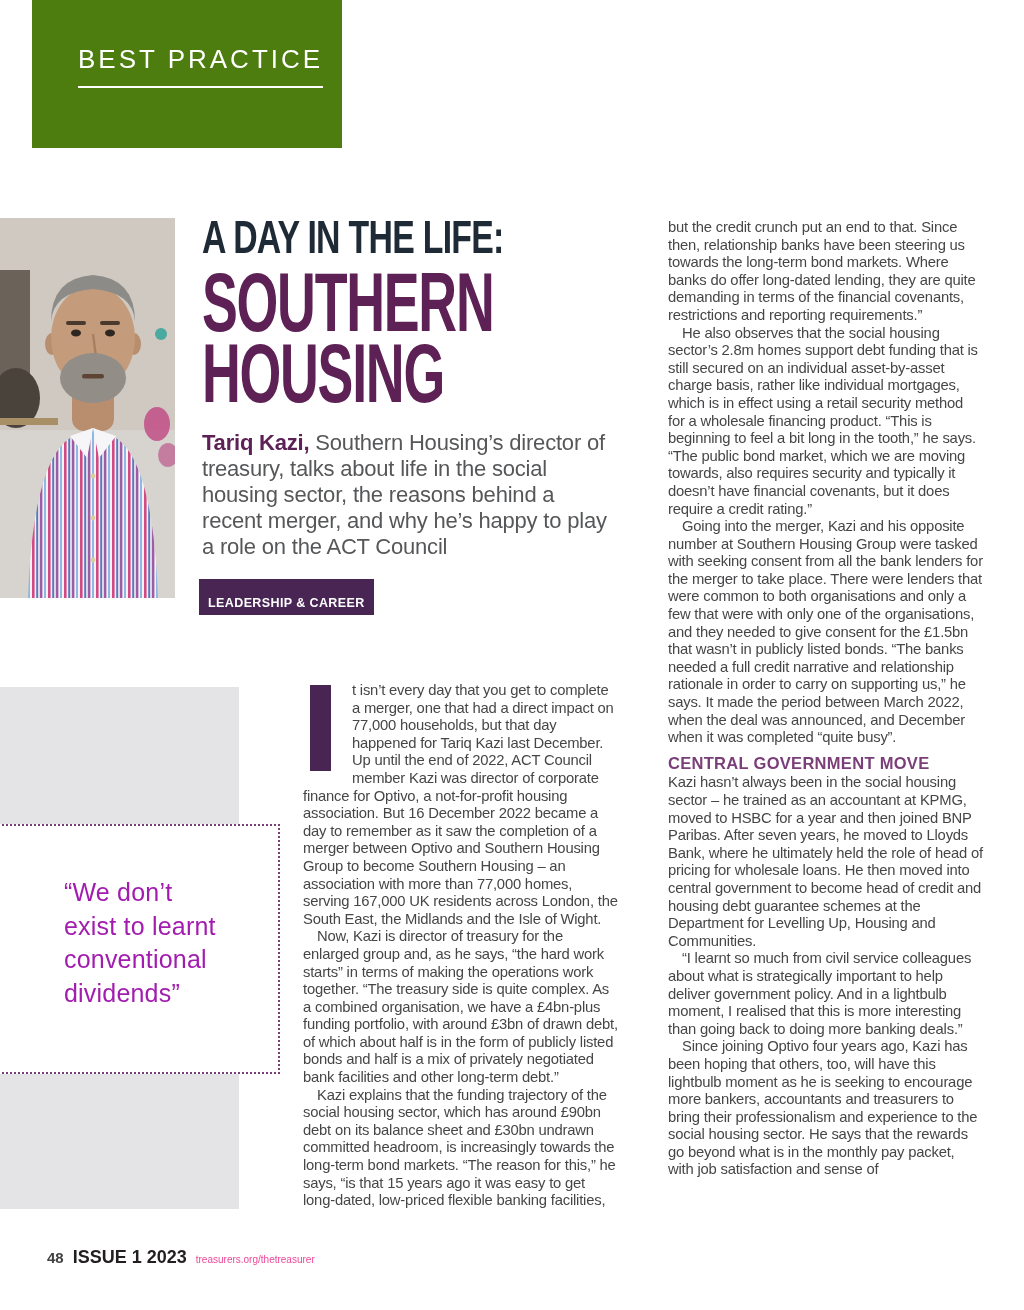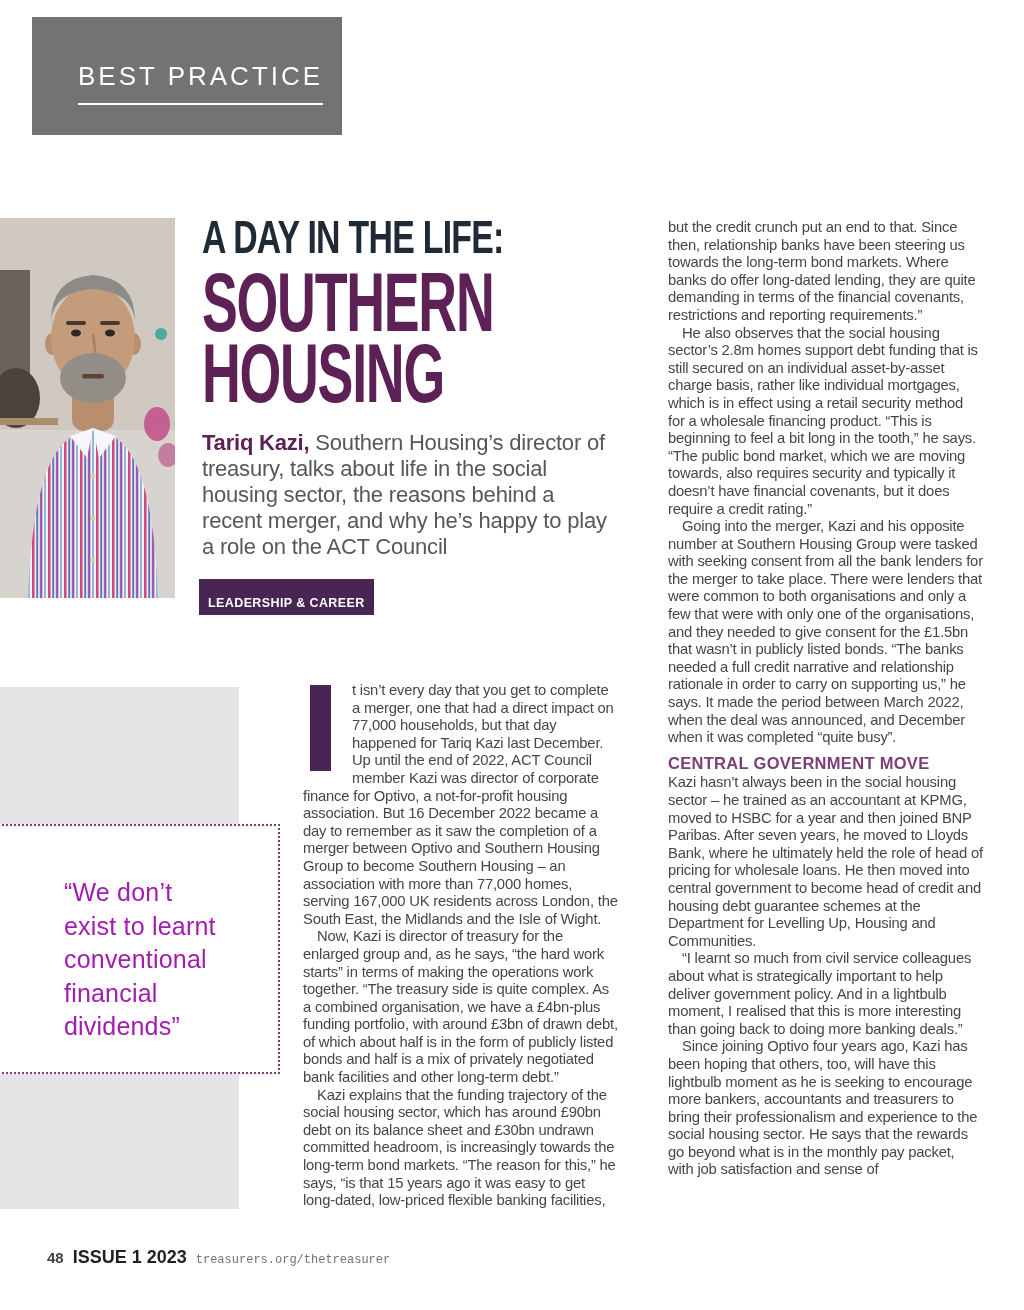--- a/index.html
+++ b/index.html
@@ -1,21 +1,21 @@
 <!DOCTYPE html>
 <html><head>
 <meta charset="utf-8">
 <style>
   html,body{margin:0;padding:0;background:#ffffff;}
   .page{
     position:relative;width:1024px;height:1310px;background:#ffffff;
     font-family:"Liberation Sans",sans-serif;overflow:hidden;
   }
   
-  .kicker-box{position:absolute;left:32px;top:17px;width:310px;height:118px;background:#737373;}
+  .kicker-box{position:absolute;left:32px;top:0;width:310px;height:148px;background:#4d7c0f;}
   .kicker{
     position:absolute;left:46px;top:44px;display:inline-block;
     color:#ffffff;font-size:26px;font-weight:400;letter-spacing:3px;
     padding-bottom:11px;border-bottom:2px solid #ffffff;white-space:nowrap;
   }
   
   .portrait{position:absolute;left:0;top:218px;width:175px;height:380px;display:block;}
   
   .title-line{position:absolute;left:202px;line-height:1;font-weight:bold;white-space:nowrap;transform-origin:0 0;}
   .title-l1{top:213px;font-size:47px;color:#1e2a35;letter-spacing:-1px;transform:scaleX(0.72);}
@@ -49,21 +49,21 @@
     float:left;display:block;width:21px;height:86px;margin:3px 21px 0 7px;
     background:#482553;color:transparent;overflow:hidden;font-size:70px;line-height:80px;
   }
   .subhead{
     margin:8px 0 2px 0;font-size:16.5px;font-weight:bold;color:#7a3e78;letter-spacing:0.3px;
   }
   
   .footer{position:absolute;left:47px;top:1247px;display:flex;align-items:baseline;gap:9px;white-space:nowrap;}
   .pagenum{font-size:15px;font-weight:bold;color:#414042;}
   .issue{font-size:18px;font-weight:bold;color:#231f20;}
-  .site{font-size:12px;color:#737373;font-family:Liberation Mono, monospace;}
+  .site{font-size:10px;color:#ec4899;}
 </style>
 </head>
 <body>
 
 <div class="page">
 
   <div class="kicker-box">
     <span class="kicker">BEST PRACTICE</span>
   </div>
 
@@ -118,21 +118,20 @@
 
   <div class="tag">LEADERSHIP &amp; CAREER</div>
 
   <div class="gray-box"></div>
 
   <div class="quote-box">
     <div class="quote-text">
       <div>“We don’t</div>
       <div>exist to learnt</div>
       <div>conventional</div>
-      <div>financial</div>
       <div>dividends”</div>
     </div>
   </div>
 
   <div class="col col1">
     <p><span class="dropcap">I</span><span>t isn’t every day that you get to complete a merger, one that had a direct impact on 77,000 households, but that day happened for Tariq Kazi last December. Up until the end of 2022, ACT Council member Kazi was director of corporate finance for Optivo, a not-for-profit housing association. But 16 December 2022 became a day to remember as it saw the completion of a merger between Optivo and Southern Housing Group to become Southern Housing – an association with more than 77,000 homes, serving 167,000 UK residents across London, the South East, the Midlands and the Isle of Wight.</span></p>
     <p class="indent">Now, Kazi is director of treasury for the enlarged group and, as he says, “the hard work starts” in terms of making the operations work together. “The treasury side is quite complex. As a combined organisation, we have a £4bn-plus funding portfolio, with around £3bn of drawn debt, of which about half is in the form of publicly listed bonds and half is a mix of privately negotiated bank facilities and other long-term debt.”</p>
     <p class="indent">Kazi explains that the funding trajectory of the social housing sector, which has around £90bn debt on its balance sheet and £30bn undrawn committed headroom, is increasingly towards the long-term bond markets. “The reason for this,” he says, “is that 15 years ago it was easy to get long-dated, low-priced flexible banking facilities,</p>
   </div>
 

